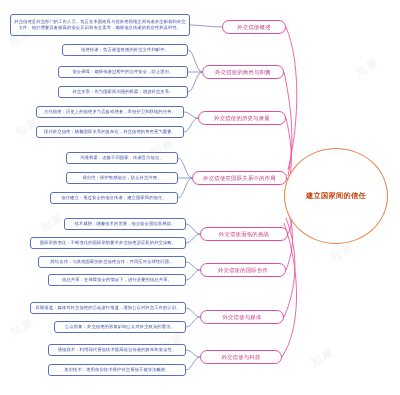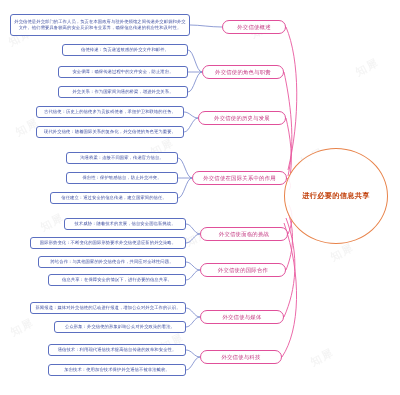--- a/index.html
+++ b/index.html
@@ -122,21 +122,21 @@
       <path d="M200,270 C194,270 192,280 186,280"></path>
 
       <path d="M200,317 C194,317 192,308 186,308"></path>
       <path d="M200,317 C194,317 192,327 186,327"></path>
 
       <path d="M200,357 C194,357 192,350 186,350"></path>
       <path d="M200,357 C194,357 192,370 186,370"></path>
     </g>
   </svg>
 
-  <div class="node root" style="left:284px;top:148px;width:104px;height:96px;">进行必要的信息共享</div>
+  <div class="node root" style="left:284px;top:148px;width:104px;height:96px;">建立国家间的信任</div>
 
   <div class="node lvl2" style="left:222px;top:20px;width:64px;">外交信使概述</div>
 
   <div class="node lvl2" style="left:202px;top:65px;width:82px;">外交信使的角色与职责</div>
 
   <div class="node lvl2" style="left:198px;top:111px;width:88px;">外交信使的历史与发展</div>
 
   <div class="node lvl2" style="left:192px;top:171px;width:95px;">外交信使在国际关系中的作用</div>
 
   <div class="node lvl2" style="left:200px;top:227px;width:88px;">外交信使面临的挑战</div>

